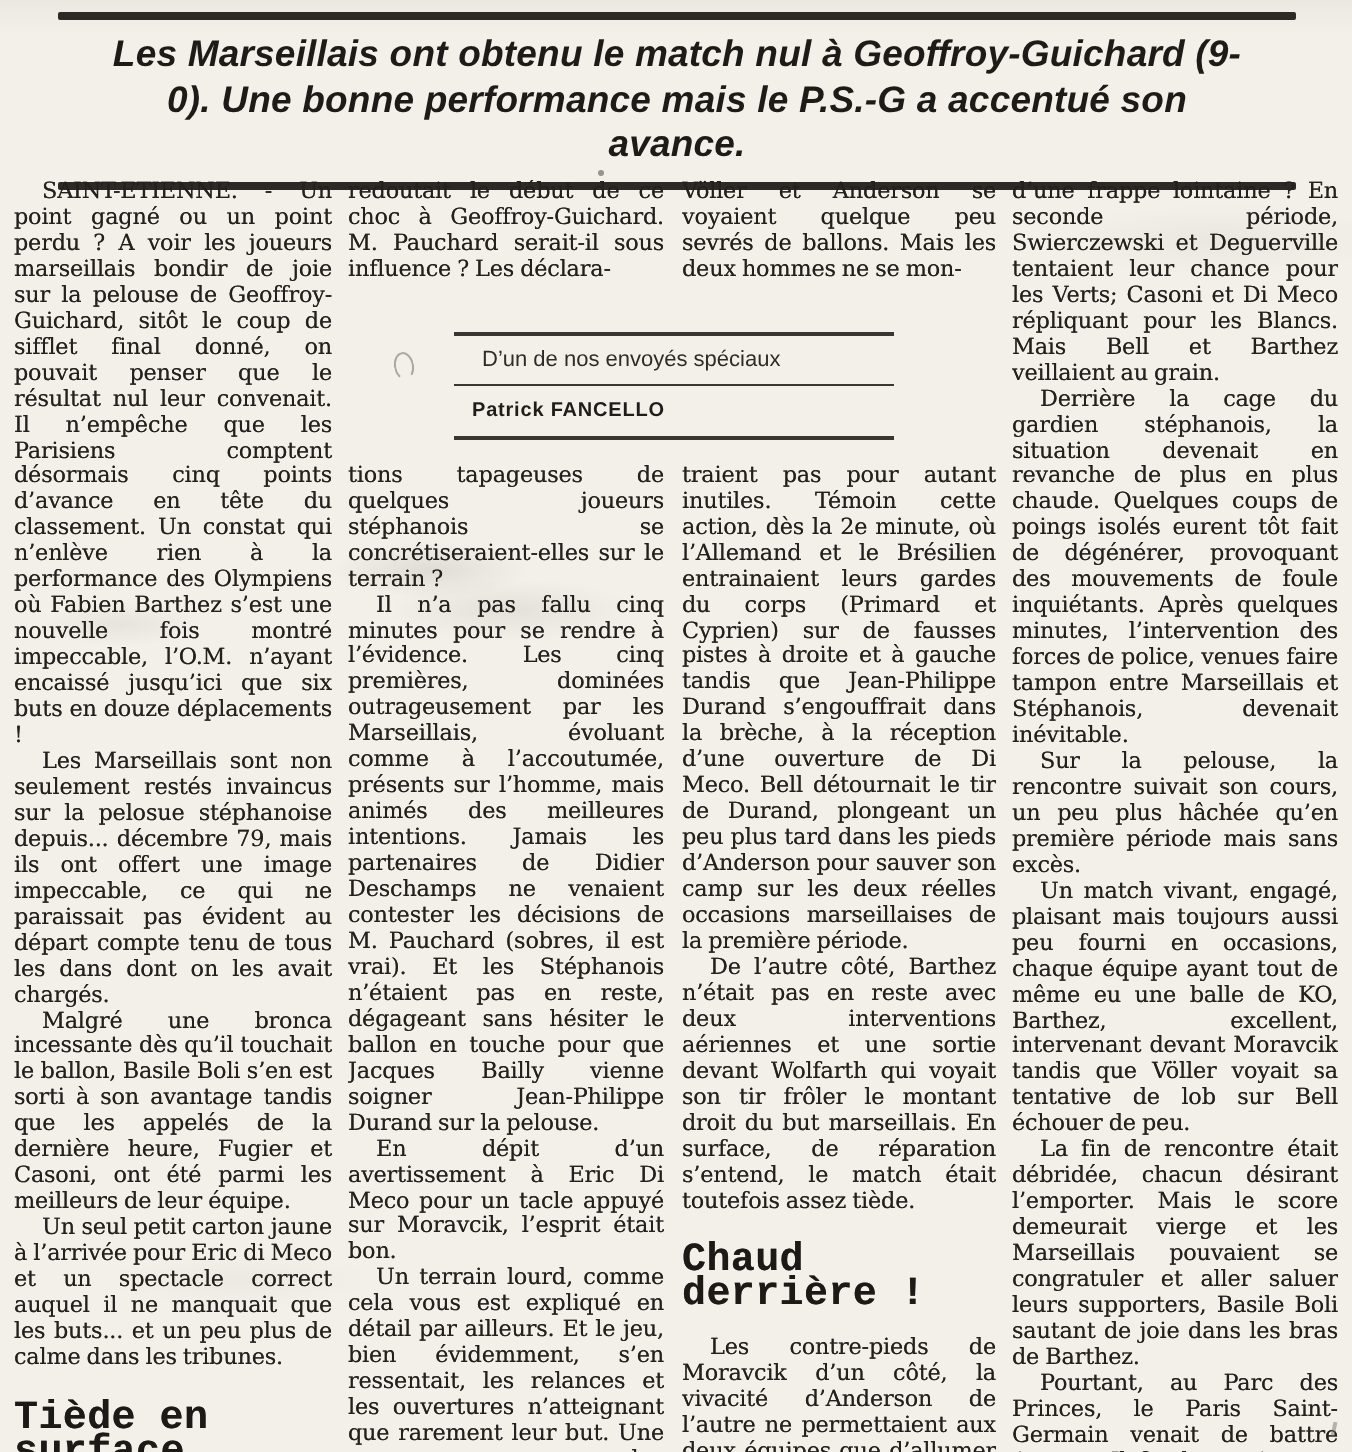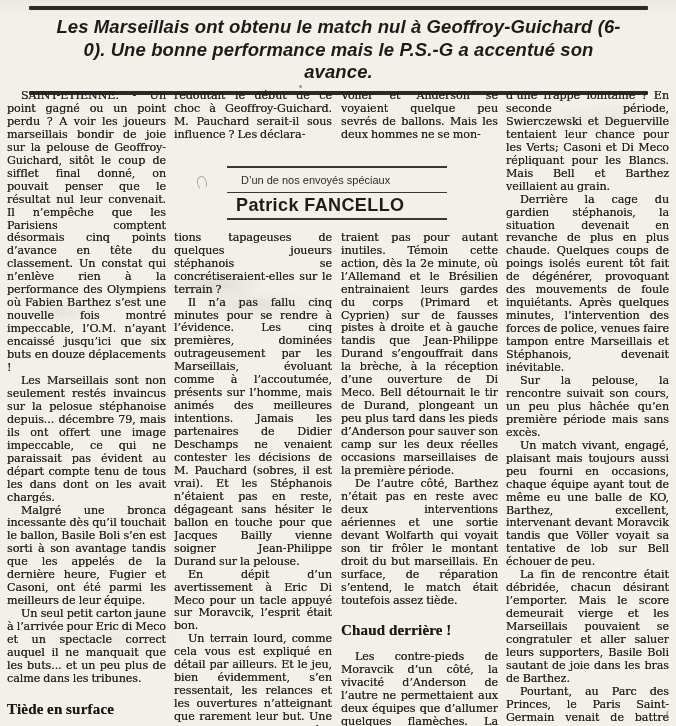--- a/index.html
+++ b/index.html
@@ -27,51 +27,51 @@
   
   .col{
     position:absolute;top:90px;bottom:0;overflow:hidden;
     text-align:justify;font-size:11.2px;line-height:12.95px;
     letter-spacing:-.1px;word-spacing:-.4px;
     text-shadow:0 0 .3px rgba(35,33,30,.75);
   }
   .col p{margin:0;}
   .col p.indent{text-indent:14px;}
   .col-heading{
-    font-family:Liberation Serif, serif;font-weight:700;
-    font-size:15px;line-height:17px;margin:15px 0 12px;letter-spacing:.2px;
+    font-family:Liberation Mono, monospace;font-weight:700;
+    font-size:20px;line-height:17px;margin:15px 0 12px;letter-spacing:.2px;
     text-align:left;color:#1c1a17;
   }
   .byline-spacer{height:90px;}
   .col-1{left:7px;width:159px;}
   .col-2{left:174px;width:158px;}
   .col-3{left:341px;width:157px;}
   .col-4{left:506px;width:163px;}
   
   .byline{position:absolute;left:227px;top:166px;width:220px;font-family:"Liberation Sans", sans-serif;}
   .b-rule{height:1.5px;background:#393733;}
   .byline-source{font-size:11px;line-height:24px;padding-left:14px;color:#2e2c28;}
-  .byline-author{font-weight:700;font-size:18px;line-height:25px;padding-left:9px;letter-spacing:.4px;color:#1f1d1a;}
+  .byline-author{font-weight:700;font-size:10px;line-height:25px;padding-left:9px;letter-spacing:.4px;color:#1f1d1a;}
   
   .squiggle{
     position:absolute;left:197px;top:176px;width:8px;height:12px;
     border:1.5px solid rgba(100,97,92,.5);border-bottom-color:transparent;
     border-radius:50%;transform:rotate(-10deg);
   }
   .dot{position:absolute;left:299px;top:85px;width:3px;height:3px;background:rgba(75,72,68,.55);border-radius:50%;}
   .tick{position:absolute;left:666px;top:711px;width:2px;height:7px;background:rgba(120,116,108,.5);transform:rotate(12deg);}
 </style>
 </head>
 <body>
 
 <div class="page">
 
   <header class="headline">
     <div class="h-rule"></div>
-    <div class="headline-text">Les Marseillais ont obtenu le match nul à Geoffroy-Guichard (6-0). Une bonne performance mais le P.S.-G a accentué son avance.</div>
+    <div class="headline-text">Les Marseillais ont obtenu le match nul à Geoffroy-Guichard (9-0). Une bonne performance mais le P.S.-G a accentué son avance.</div>
     <div class="h-rule"></div>
   </header>
 
   <div class="dot"></div>
 
   <div class="col col-1">
       <p class="indent">SAINT-ETIENNE. - Un point gagné ou un point perdu ? A voir les joueurs marseillais bondir de joie sur la pelouse de Geoffroy-Guichard, sitôt le coup de sifflet final donné, on pouvait penser que le résultat nul leur convenait. Il n’empêche que les Parisiens comptent désormais cinq points d’avance en tête du classement. Un constat qui n’enlève rien à la performance des Olympiens où Fabien Barthez s’est une nouvelle fois montré impeccable, l’O.M. n’ayant encaissé jusqu’ici que six buts en douze déplacements !</p>
       <p class="indent">Les Marseillais sont non seulement restés invaincus sur la pelosue stéphanoise depuis... décembre 79, mais ils ont offert une image impeccable, ce qui ne paraissait pas évident au départ compte tenu de tous les dans dont on les avait chargés.</p>
       <p class="indent">Malgré une bronca incessante dès qu’il touchait le ballon, Basile Boli s’en est sorti à son avantage tandis que les appelés de la dernière heure, Fugier et Casoni, ont été parmi les meilleurs de leur équipe.</p>
       <p class="indent">Un seul petit carton jaune à l’arrivée pour Eric di Meco et un spectacle correct auquel il ne manquait que les buts... et un peu plus de calme dans les tribunes.</p>

